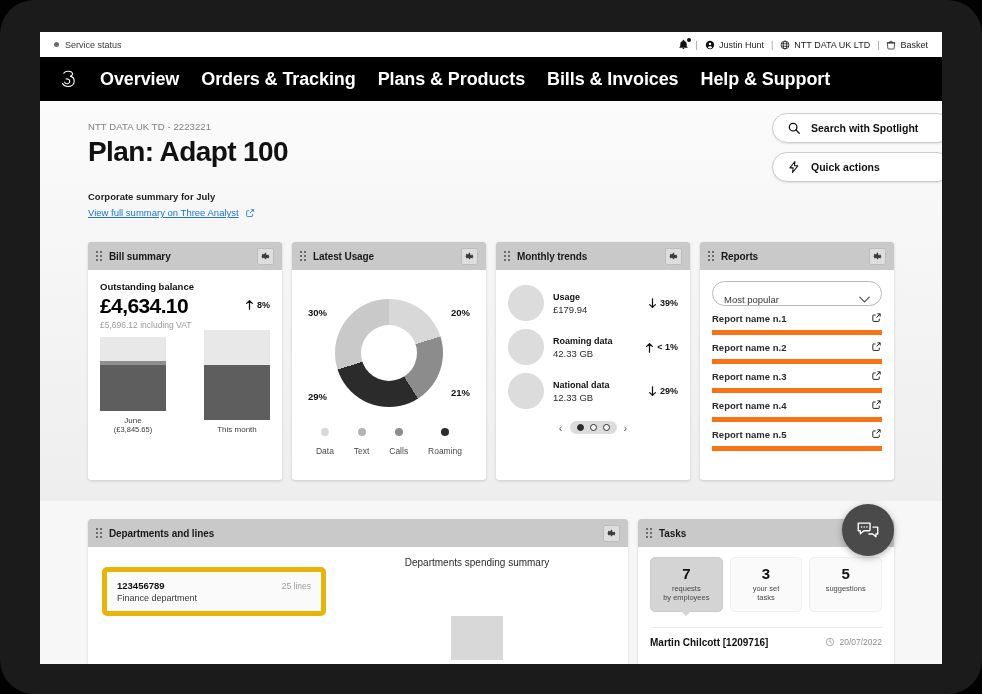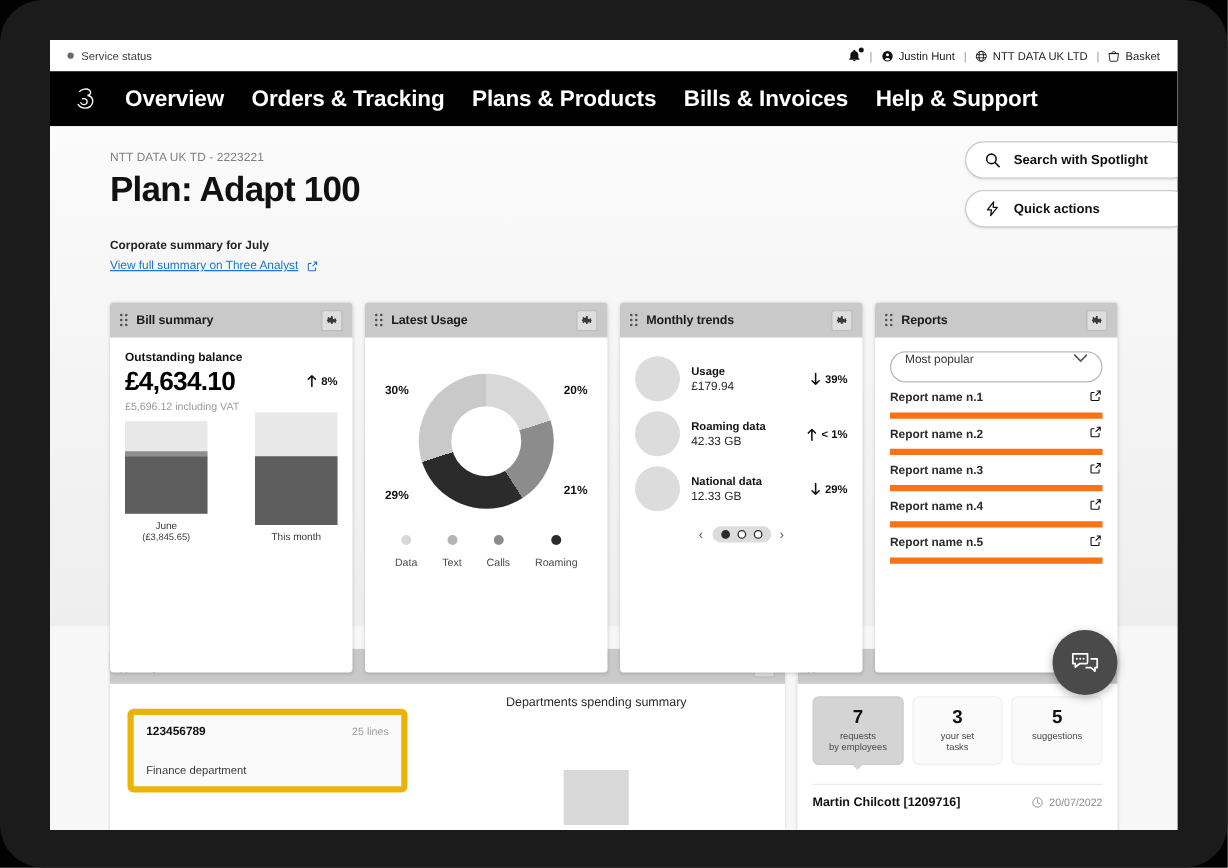--- a/index.html
+++ b/index.html
@@ -115,21 +115,21 @@
     margin-top: 22px;
     padding: 0 48px;
     display: flex; gap: 10px;
   }
   .card {
     flex: 1 1 0; min-width: 0;
     background: #ffffff;
     border-radius: 3px;
     box-shadow: 0 1px 3px rgba(0,0,0,.16);
     display: flex; flex-direction: column;
-    height: 296px;
+    height: 238px;
   }
   .card-head {
     height: 28px; background: #c9c9c9;
     display: flex; align-items: center;
     padding: 0 8px; gap: 7px;
     border-radius: 3px 3px 0 0;
   }
   .grip {
     display: grid; grid-template-columns: 2px 2px;
     grid-gap: 2px; width: 6px;
@@ -232,21 +232,21 @@
   }
   .dots i {
     width: 7px; height: 7px; border-radius: 50%;
     border: 1.4px solid #2b2b2b; display: block; background: #fff;
   }
   .dots i.on { background: #2b2b2b; }
 
   
   .select {
     height: 25px; border: 1px solid #b9b9b9; border-radius: 13px;
-    display: flex; align-items: flex-start; padding: 0 11px;
+    display: flex; align-items: flex-end; padding: 0 11px;
     font-size: 9.5px; color: #333; cursor: pointer;
   }
   .select .cv { margin-left: auto; color: #555; font-size: 9px; }
   .rrow {
     height: 29px; display: flex; align-items: center;
     border-bottom: 5px solid #f97316;
     font-size: 9.5px; color: #2b2b2b; cursor: pointer; font-weight: bold;
   }
   .rrow .ext { margin-left: auto; }
 
@@ -275,21 +275,21 @@
   }
   .tab.active { color: #111; font-weight: bold; border-bottom: 3px solid #111; }
   .deprow {
     margin-top: 10px; background: #fafafa;
     border: 5px solid #eab308; border-radius: 5px;
     padding: 8px 10px;
   }
   .deprow .l1 { display: flex; align-items: baseline; }
   .depnum { font-size: 9.5px; font-weight: bold; color: #111; }
   .deplines { margin-left: auto; font-size: 8.5px; color: #9d9d9d; }
-  .depname { font-size: 9px; color: #3a3a3a; margin-top: 20px; }
+  .depname { font-size: 9px; color: #3a3a3a; margin-top: 2px; }
   .dep-right { flex: 1; padding: 10px 16px; text-align: center; }
   .dep-right .ttl { font-size: 10px; color: #2b2b2b; }
   .minibars {
     display: flex; align-items: flex-end; justify-content: center;
     gap: 12px; height: 60px; margin-top: 32px;
   }
   .minibars span { width: 52px; background: #d8d8d8; display: block; }
 
   
   .tasks-body { padding: 10px 12px; flex: 1; }

